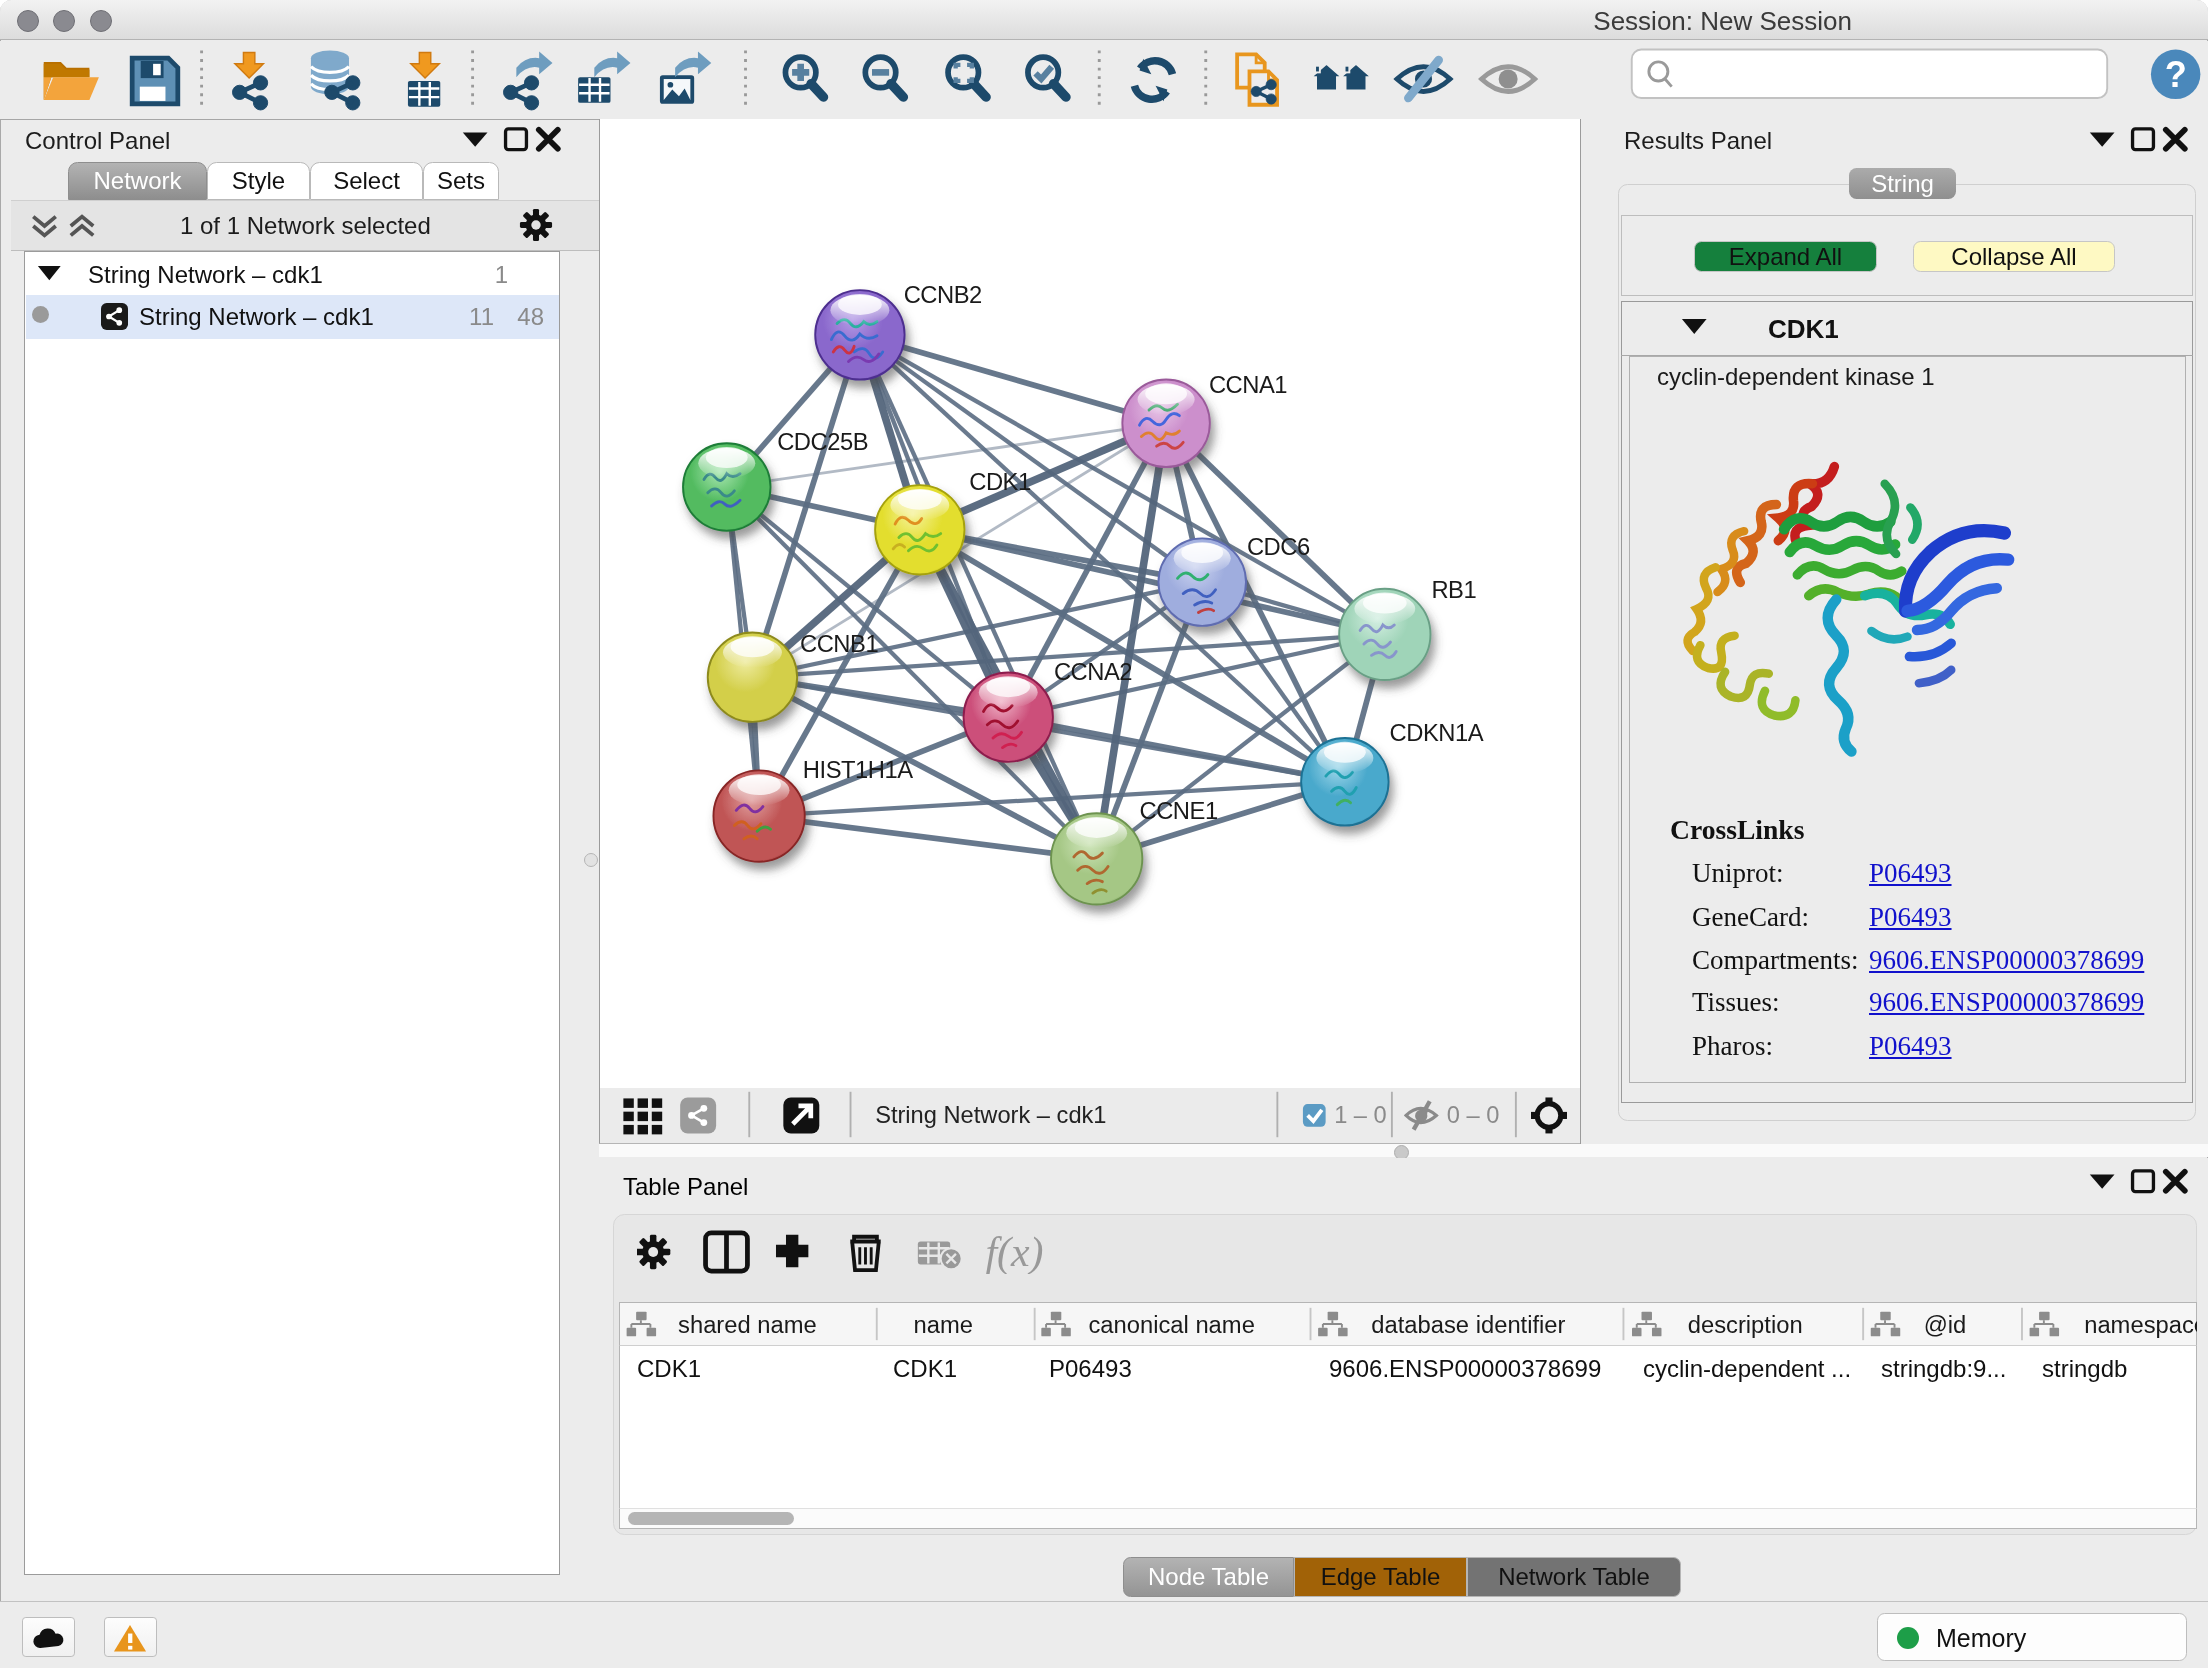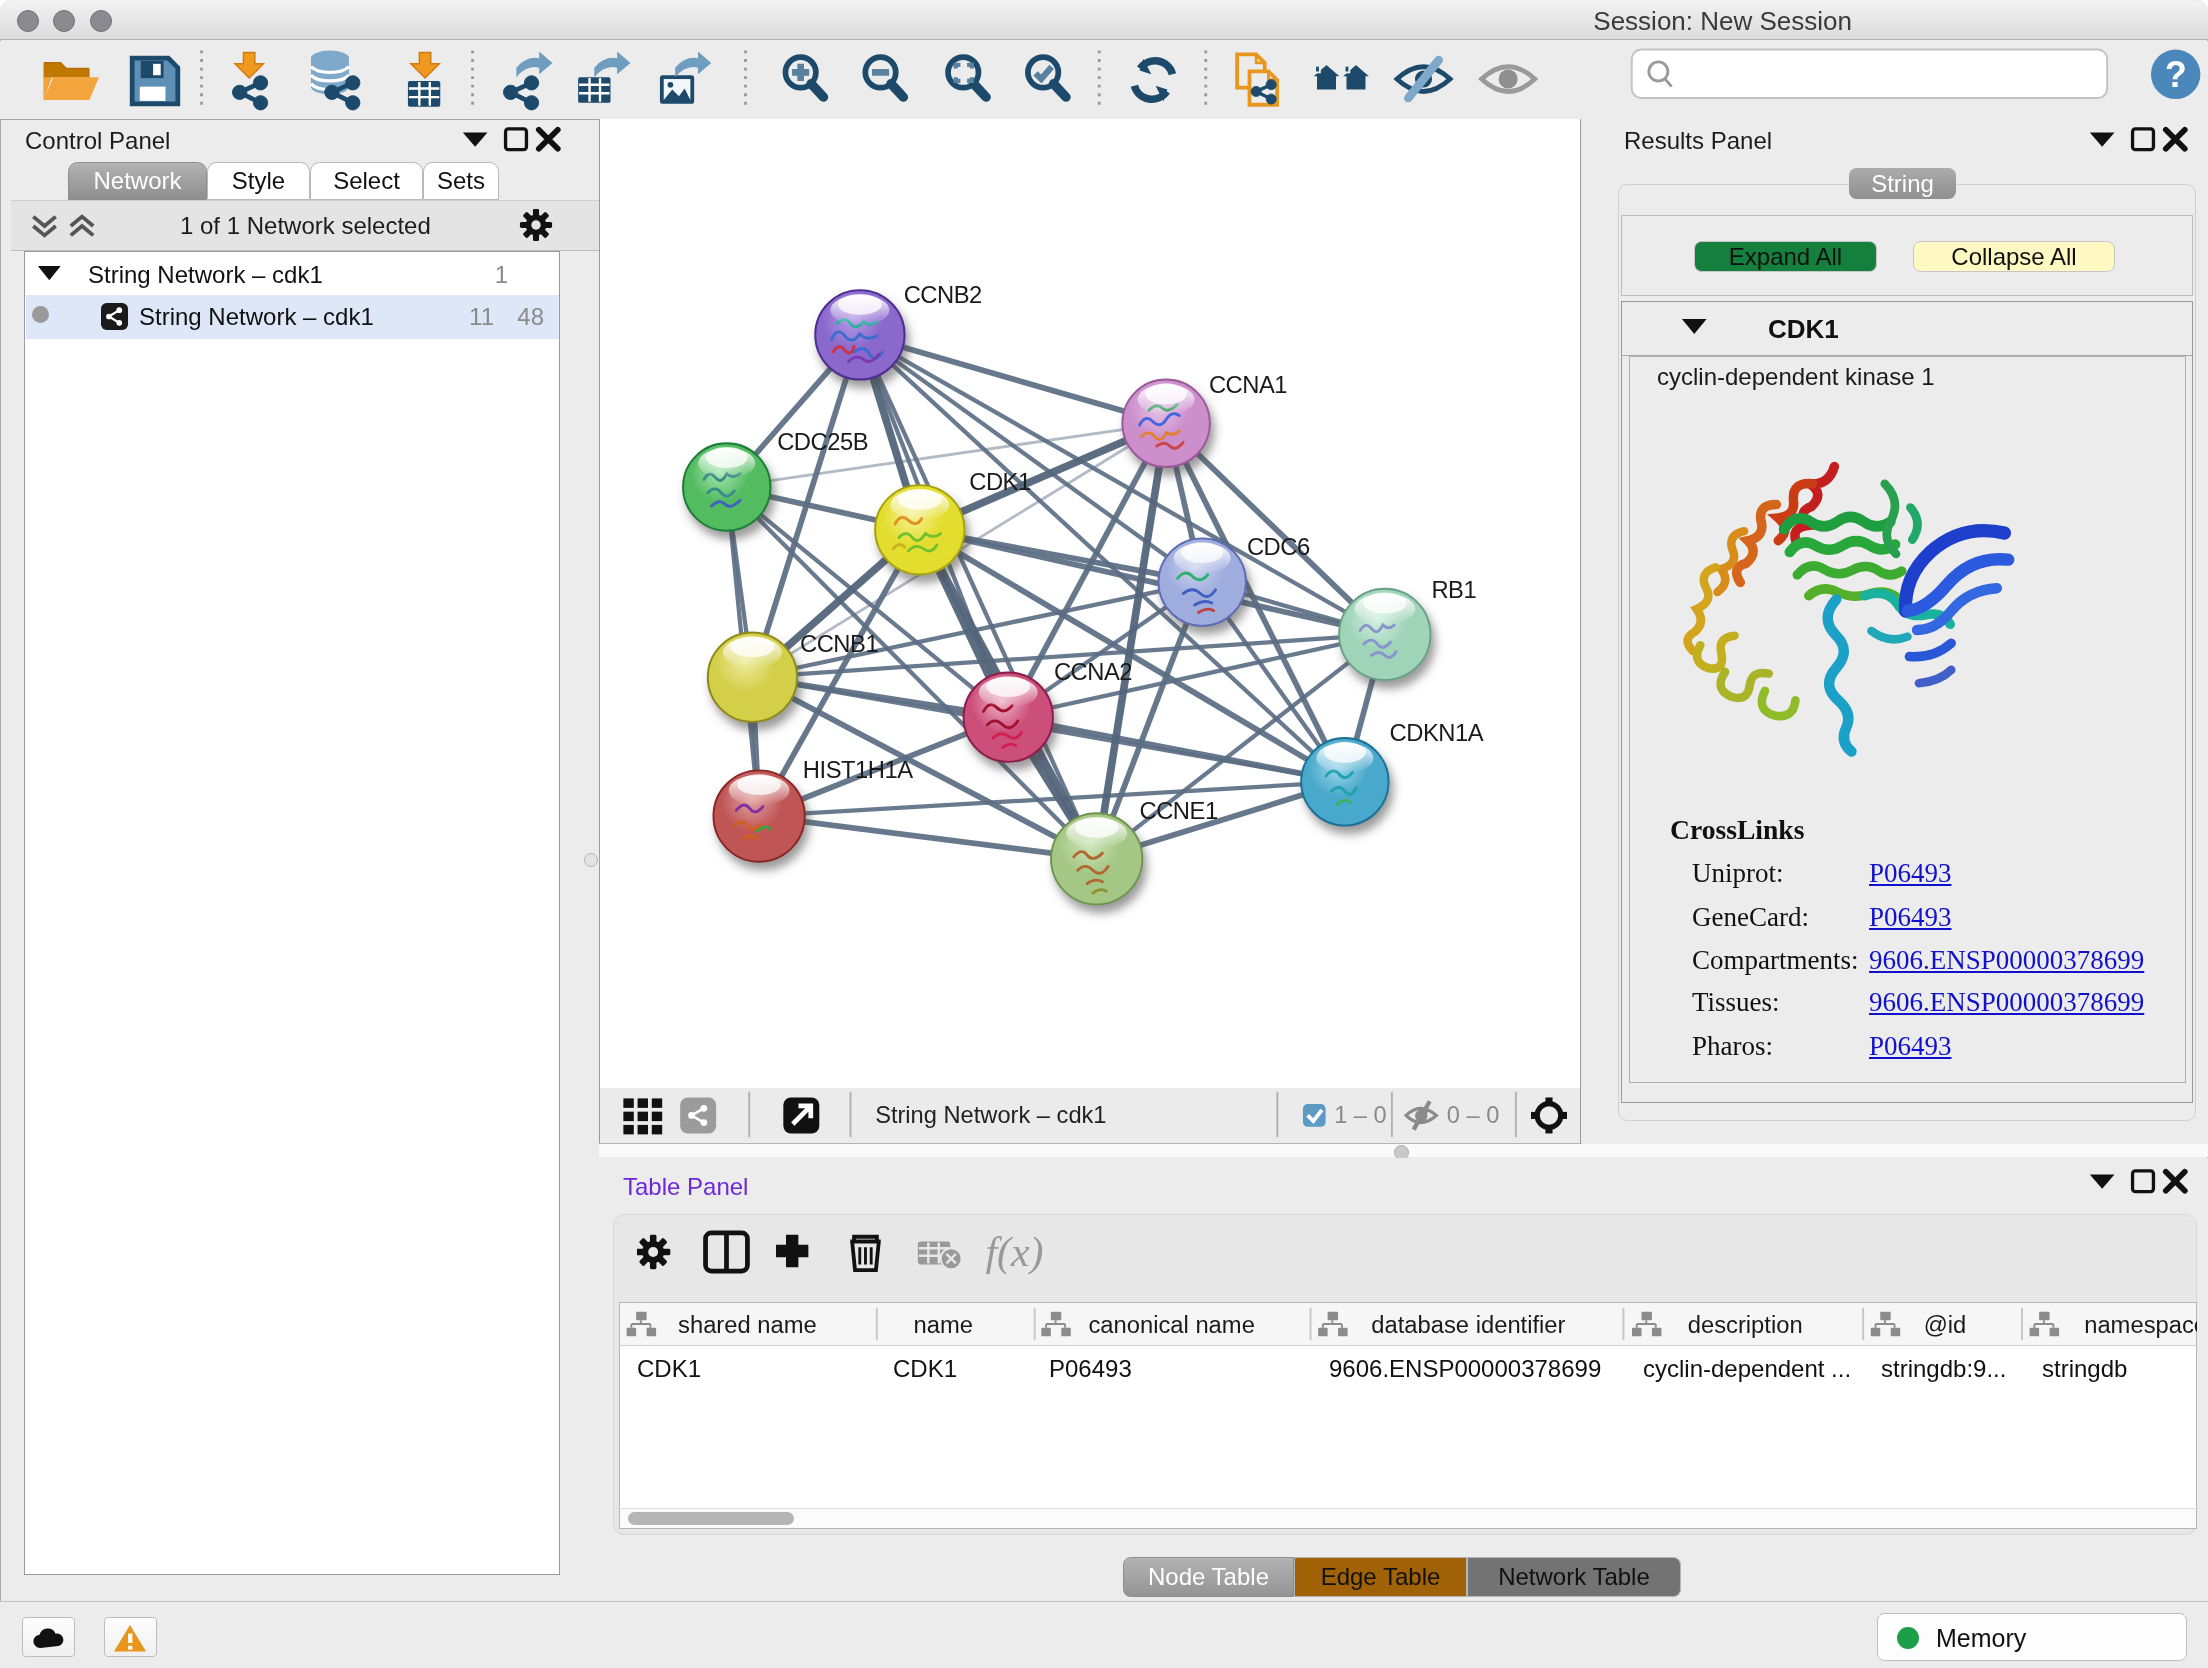--- a/index.html
+++ b/index.html
@@ -628,21 +628,21 @@
  <div class="abs" style="left:288px;top:868px;font-family:'Liberation Serif',serif;font-size:27px;color:#1111cc;"><span class="us">9606.ENSP00000378699</span></div>
  <div class="abs" style="left:111px;top:912px;font-family:'Liberation Serif',serif;font-size:27px;color:#111;">Pharos:</div>
  <div class="abs" style="left:288px;top:912px;font-family:'Liberation Serif',serif;font-size:27px;color:#1111cc;"><span class="us">P06493</span></div>
 </div>
 <svg class="abs" style="left:2086px;top:125px;" width="114" height="28.5" viewBox="0 0 120 30">
  <path d="M4 8 l26 0 -13 15 z" fill="#111"></path>
  <rect x="49" y="4" width="22" height="22" rx="3" fill="none" stroke="#111" stroke-width="3.5"></rect>
  <path d="M84 5 l20 20 M104 5 l-20 20" stroke="#111" stroke-width="6" stroke-linecap="round"></path>
 </svg>
 <div class="abs" id="tablepanel">
- <div class="abs" style="left:24px;top:15px;font-size:24px;color:#6d28d9;">Table Panel</div>
+ <div class="abs" style="left:24px;top:15px;font-size:24px;color:#000000;">Table Panel</div>
  <svg class="abs" style="left:1487px;top:8.6px;" width="114" height="28.5" viewBox="0 0 120 30">
   <path d="M4 8 l26 0 -13 15 z" fill="#111"></path>
   <rect x="49" y="4" width="22" height="22" rx="3" fill="none" stroke="#111" stroke-width="3.5"></rect>
   <path d="M84 5 l20 20 M104 5 l-20 20" stroke="#111" stroke-width="6" stroke-linecap="round"></path>
  </svg>
  <div class="abs" style="left:14.3px;top:56px;width:1584px;height:321px;background:#e7e7e7;border:1px solid #d6d6d6;border-radius:11.4px;box-sizing:border-box;"></div>
  <svg class="abs" style="left:38px;top:72px;" width="476" height="44" viewBox="0 0 500 46">
   <g transform="translate(17,23)" fill="#111">
         <rect x="-3.4" y="-18" width="6.8" height="8.5" rx="1.5" transform="rotate(0)"></rect>
         <rect x="-3.4" y="-18" width="6.8" height="8.5" rx="1.5" transform="rotate(45)"></rect>

